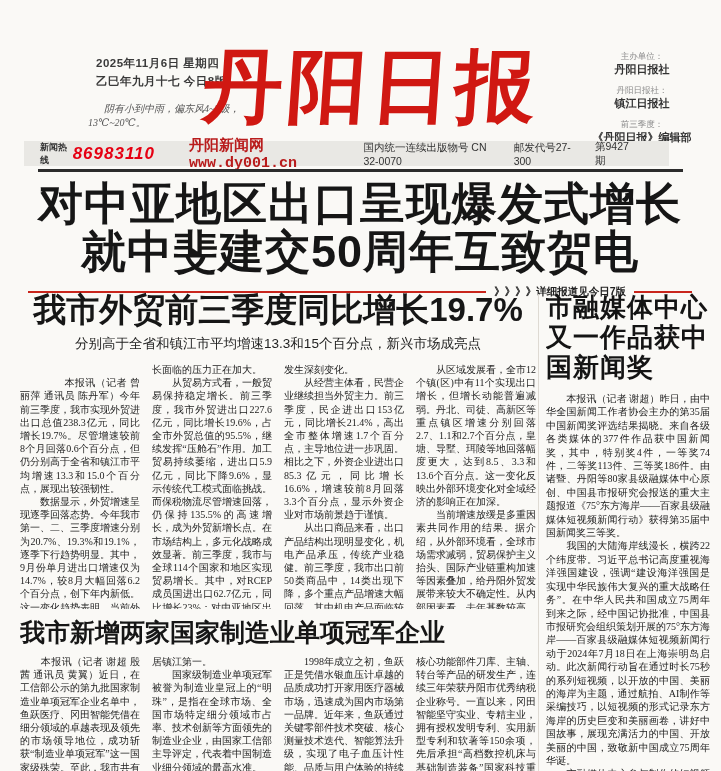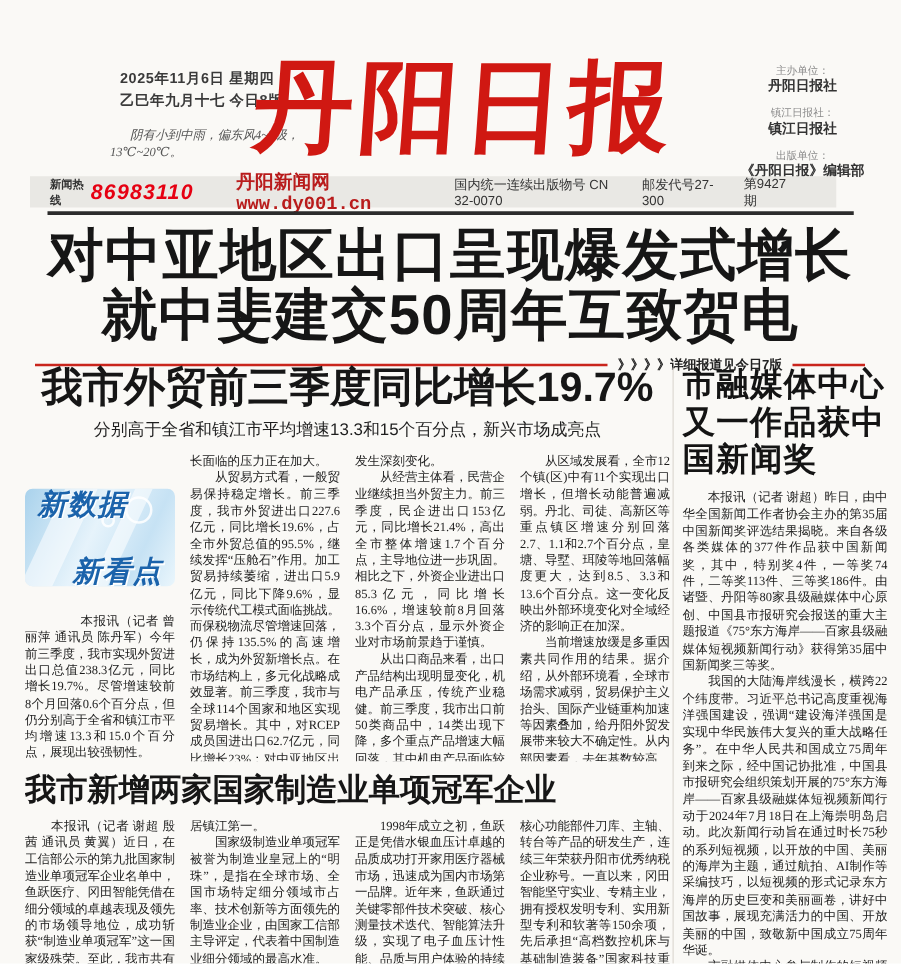--- a/index.html
+++ b/index.html
@@ -112,25 +112,25 @@
   </div>
   <div class="weather">阴有小到中雨，偏东风4~5级，13℃~20℃。</div>
   <div class="masthead">丹阳日报</div>
 
   <div class="orgs">
     <div class="org">
       <span class="org-label">主办单位：</span>
       <span class="org-name">丹阳日报社</span>
     </div>
     <div class="org">
-      <span class="org-label">镇江日报社：</span>
+      <span class="org-label">丹阳日报社：</span>
       <span class="org-name">镇江日报社</span>
     </div>
     <div class="org">
-      <span class="org-label">出版单位：</span>
+      <span class="org-label">前三季度：</span>
       <span class="org-name">《丹阳日报》编辑部</span>
     </div>
   </div>
 
   <div class="infobar">
     <span class="hotline-label">新闻热线</span>
     <span class="hotline-number">86983110</span>
     <span class="website">丹阳新闻网www.dy001.cn</span>
     <span class="pubinfo">国内统一连续出版物号 CN 32-0070</span>
     <span class="pubinfo">邮发代号27-300</span>
@@ -146,26 +146,20 @@
       <span class="lead-more">》》》》详细报道见今日7版</span>
       <span class="bar bar-short"></span>
     </div>
   </section>
 
   <section class="trade">
     <h2 class="trade-headline">我市外贸前三季度同比增长19.7%</h2>
     <div class="trade-subhead">分别高于全省和镇江市平均增速13.3和15个百分点，新兴市场成亮点</div>
     <div class="body-cols">
       <div class="col">
-        <div class="badge">
-          <span class="badge-t1">新数据</span>
-          <span class="badge-t2">新看点</span>
-          <span class="bubble bubble1"></span>
-          <span class="bubble bubble2"></span>
-        </div>
         <span>　　本报讯（记者 曾丽萍 通讯员 陈丹军）今年前三季度，我市实现外贸进出口总值238.3亿元，同比增长19.7%。尽管增速较前8个月回落0.6个百分点，但仍分别高于全省和镇江市平均增速13.3和15.0个百分点，展现出较强韧性。
 　　数据显示，外贸增速呈现逐季回落态势。今年我市第一、二、三季度增速分别为20.7%、19.3%和19.1%，逐季下行趋势明显。其中，9月份单月进出口增速仅为14.7%，较8月大幅回落6.2个百分点，创下年内新低。这一变化趋势表明，当前外贸增</span>
       </div>
       <div class="col">长面临的压力正在加大。
 　　从贸易方式看，一般贸易保持稳定增长。前三季度，我市外贸进出口227.6亿元，同比增长19.6%，占全市外贸总值的95.5%，继续发挥“压舱石”作用。加工贸易持续萎缩，进出口5.9亿元，同比下降9.6%，显示传统代工模式面临挑战。而保税物流尽管增速回落，仍保持135.5%的高速增长，成为外贸新增长点。在市场结构上，多元化战略成效显著。前三季度，我市与全球114个国家和地区实现贸易增长。其中，对RCEP成员国进出口62.7亿元，同比增长23%；对中亚地区出口呈现爆发式增长，增速高达632.7%；对非洲增长20.6%，显示出新兴市场开拓取得积极进展。然而，主要传统市场表现分化，对东盟同比增长34.2%，对美国则同比下降13.7%，外部市场需求结构正在</div>
       <div class="col">发生深刻变化。
 　　从经营主体看，民营企业继续担当外贸主力。前三季度，民企进出口153亿元，同比增长21.4%，高出全市整体增速1.7个百分点，主导地位进一步巩固。相比之下，外资企业进出口85.3亿元，同比增长16.6%，增速较前8月回落3.3个百分点，显示外资企业对市场前景趋于谨慎。
 　　从出口商品来看，出口产品结构出现明显变化，机电产品承压，传统产业稳健。前三季度，我市出口前50类商品中，14类出现下降，多个重点产品增速大幅回落，其中机电产品面临较大出口压力。与此形成对比的是，传统优势产品表现相对稳健。汽车零部件、高端装备制造等产业虽然增速有所回落，但仍保持正增长，显示出较强的市场适应性。这种分化态势表明，丹阳出口产品结构正处于深度调整期。</div>
       <div class="col">　　从区域发展看，全市12个镇(区)中有11个实现出口增长，但增长动能普遍减弱。丹北、司徒、高新区等重点镇区增速分别回落2.7、1.1和2.7个百分点，皇塘、导墅、珥陵等地回落幅度更大，达到8.5、3.3和13.6个百分点。这一变化反映出外部环境变化对全域经济的影响正在加深。
 　　当前增速放缓是多重因素共同作用的结果。据介绍，从外部环境看，全球市场需求减弱，贸易保护主义抬头、国际产业链重构加速等因素叠加，给丹阳外贸发展带来较大不确定性。从内部因素看，去年基数较高、部分产品市场需求阶段性饱和、企业库存调整等因素共同发挥作用。从产业结构看，丹阳传统优势产品面临转型升级压力，新兴产品市场竞争力有待进一步提升。</div>

